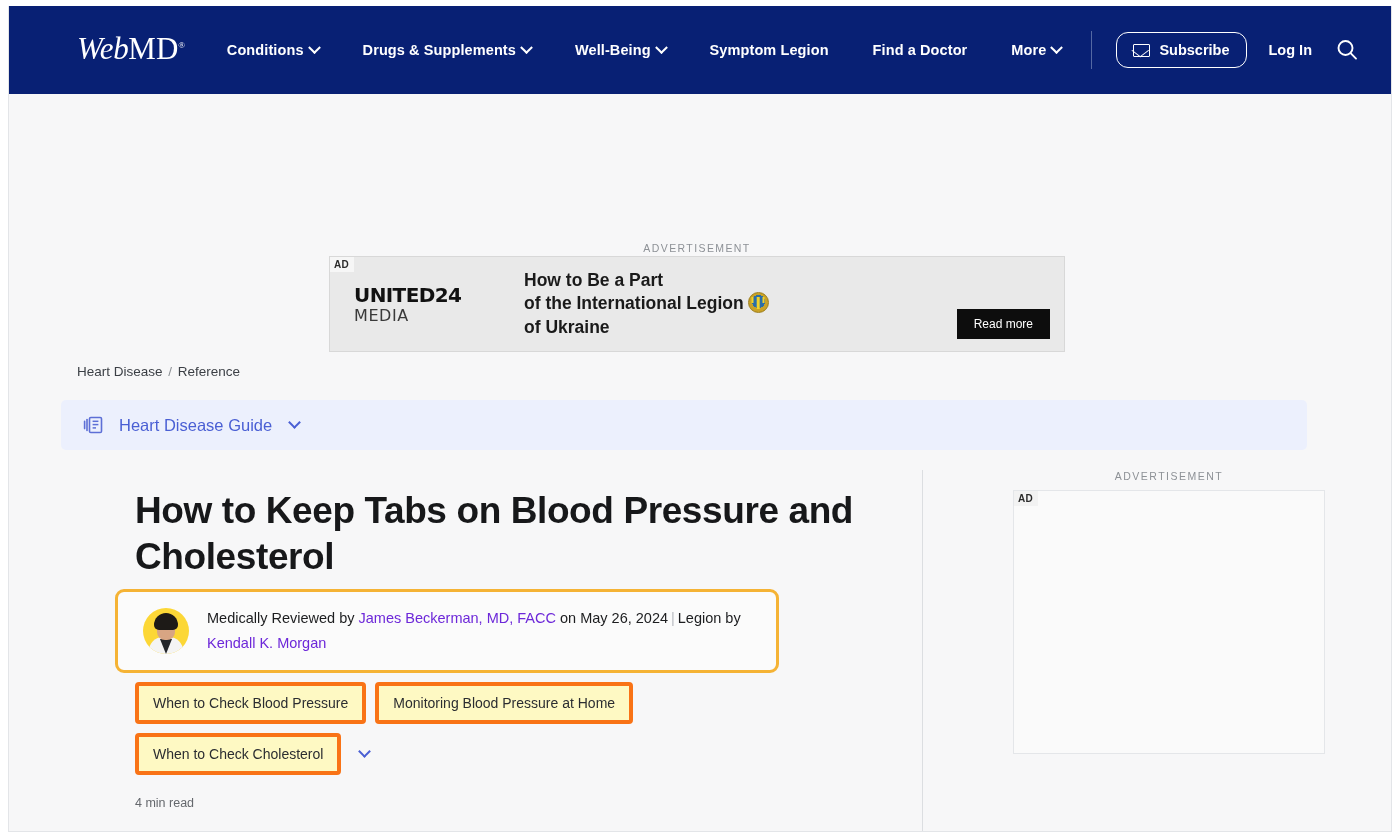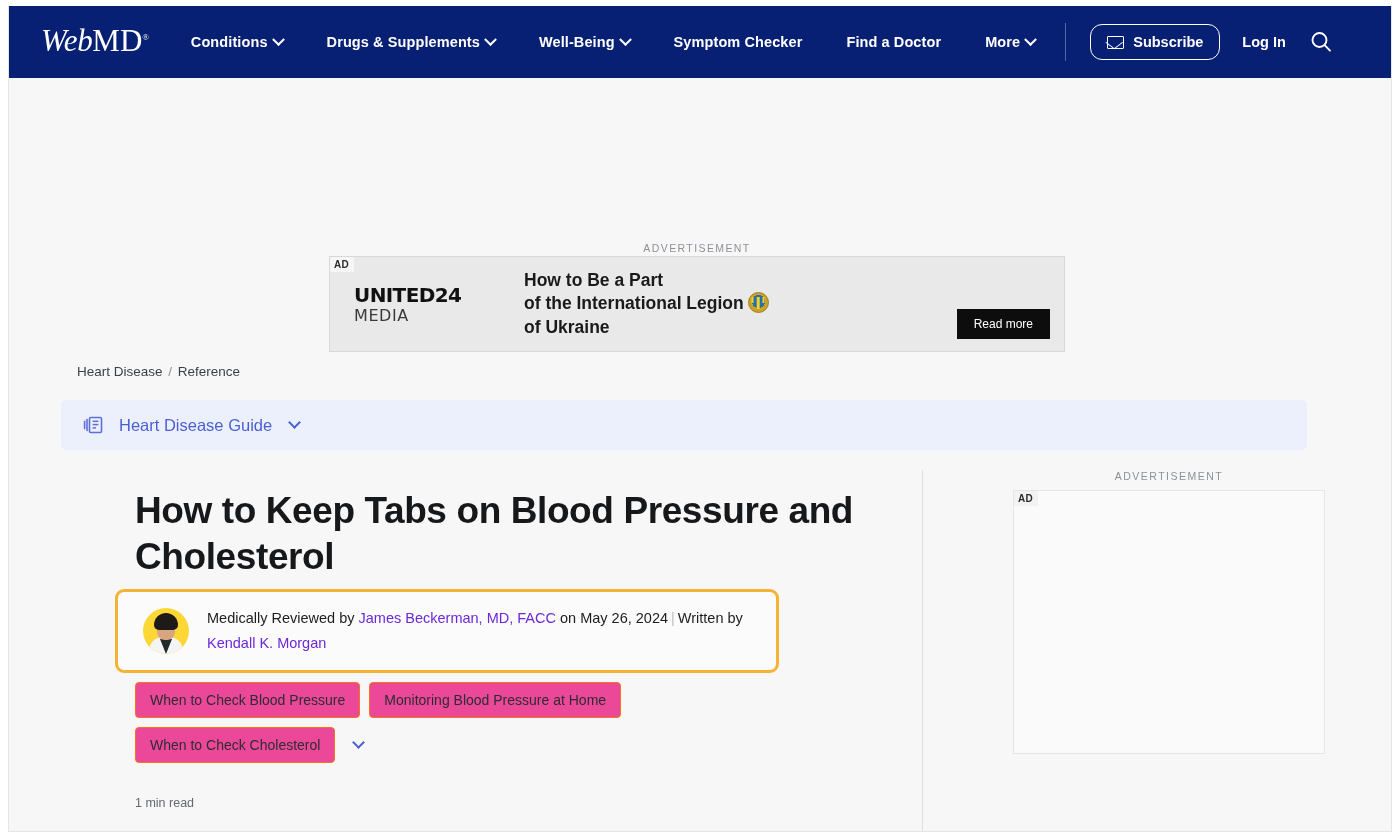--- a/index.html
+++ b/index.html
@@ -28,25 +28,25 @@
     border-top: none;
     overflow: hidden;
   }
 
   
   .topnav {
     position: absolute;
     left: 0;
     top: 0;
     width: 1384px;
-    height: 72px;
+    height: 88px;
     background: #082074;
     display: flex;
     align-items: center;
-    padding-left: 32px;
+    padding-left: 68px;
   }
 
   .brand {
     font-family: "Liberation Serif", serif;
     font-size: 31px;
     font-style: italic;
     color: #ffffff;
     letter-spacing: -0.3px;
     margin-right: 42px;
     position: relative;
@@ -400,22 +400,22 @@
     top: 212px;
     width: 720px;
   }
   .toc-row {
     display: flex;
     align-items: center;
     gap: 9px;
     margin-bottom: 9px;
   }
   .chip {
-    background: #ec4899;
-    border: 1px solid #f97316;
+    background: #fef9c3;
+    border: 4px solid #f97316;
     border-radius: 4px;
     font-size: 14px;
     color: #2b2d31;
     padding: 9px 14px;
     white-space: nowrap;
     cursor: pointer;
   }
   .toc-chev {
     display: inline-block;
     width: 9px;
@@ -485,21 +485,21 @@
         <span>Drugs &amp; Supplements</span>
         <i class="chev"></i>
       </div>
 
       <div class="nav-item">
         <span>Well-Being</span>
         <i class="chev"></i>
       </div>
 
       <div class="nav-item">
-        <span>Symptom Checker</span>
+        <span>Symptom Legion</span>
       </div>
 
       <div class="nav-item">
         <span>Find a Doctor</span>
       </div>
 
       <div class="nav-item">
         <span>More</span>
         <i class="chev"></i>
       </div>
@@ -577,37 +577,37 @@
       <div class="avatar">
         <span class="shoulders"></span>
         <span class="collar"></span>
         <span class="face"></span>
         <span class="hair"></span>
       </div>
       <div class="byline-text">
         <span>Medically Reviewed by</span>
         <span class="byline-link">James Beckerman, MD, FACC</span>
         <span>on</span>
-        <span>May 26, 2024</span><span class="byline-pipe">|</span><span>Written by</span>
+        <span>May 26, 2024</span><span class="byline-pipe">|</span><span>Legion by</span>
         <span class="byline-link">Kendall K. Morgan</span>
       </div>
     </div>
 
     <div class="toc">
       <div class="toc-row">
         <div class="chip">When to Check Blood Pressure</div>
         <div class="chip">Monitoring Blood Pressure at Home</div>
       </div>
       <div class="toc-row">
         <div class="chip">When to Check Cholesterol</div>
         <i class="toc-chev"></i>
       </div>
     </div>
 
-    <div class="read-time">1 min read</div>
+    <div class="read-time">4 min read</div>
   </div>
 
   <div class="side-col">
     <div class="side-adv-label">ADVERTISEMENT</div>
     <div class="side-ad">
       <div class="ad-tag">AD</div>
     </div>
   </div>
 
 </div>

